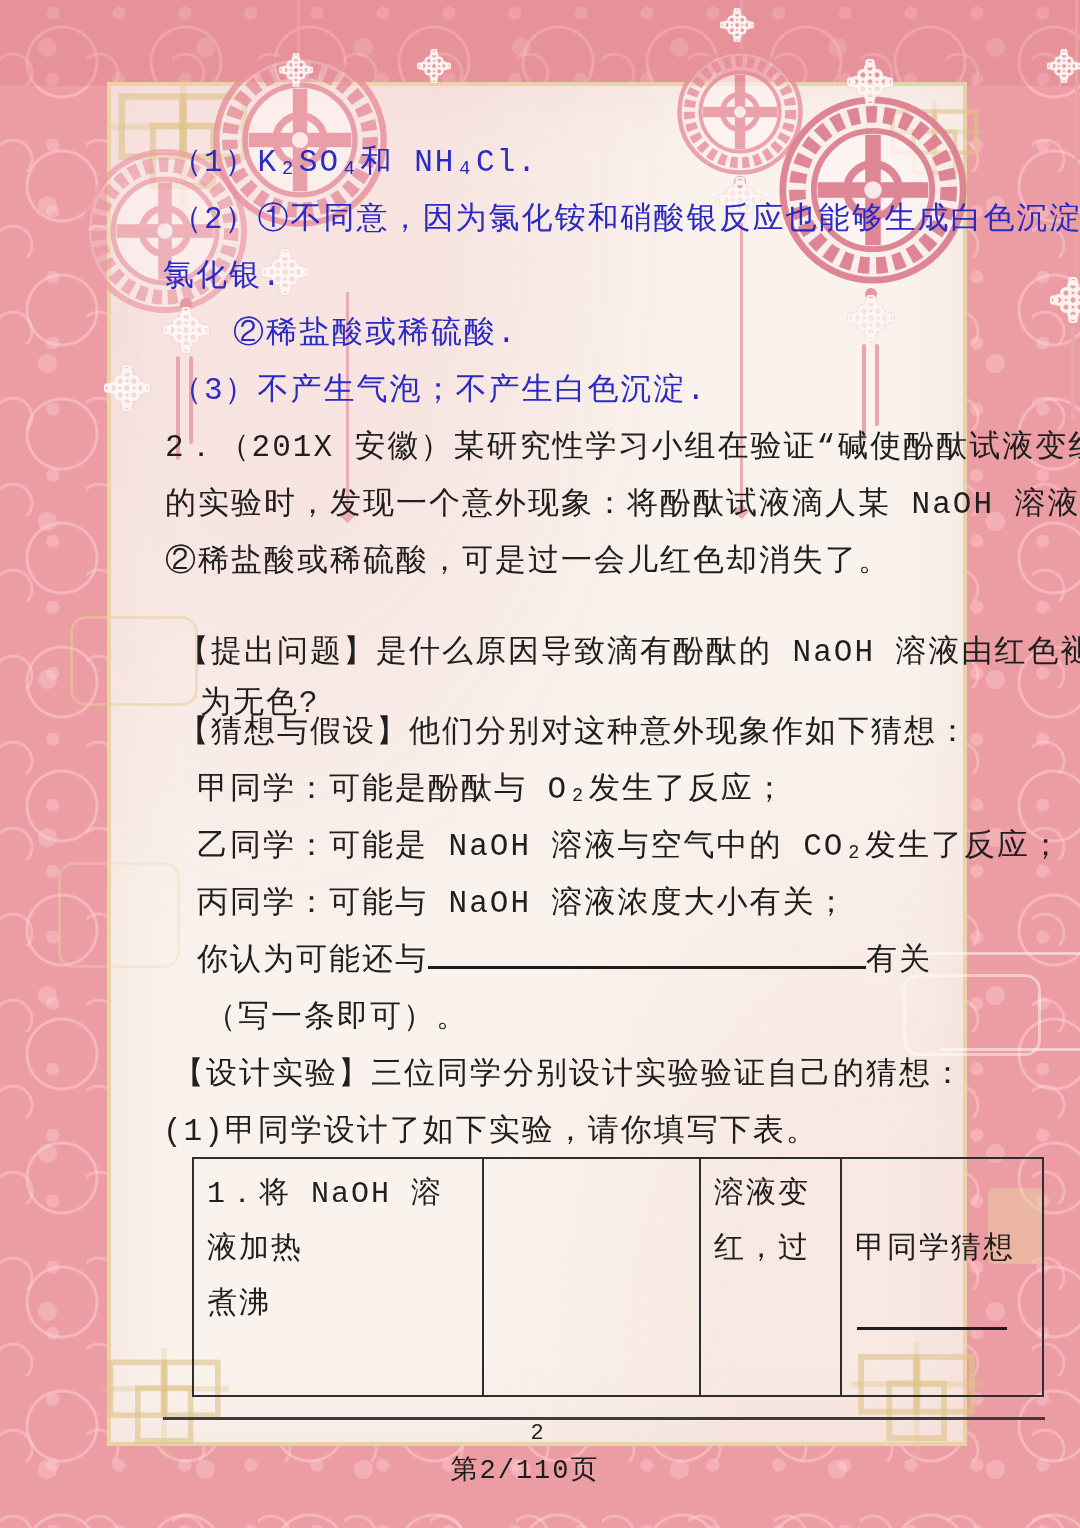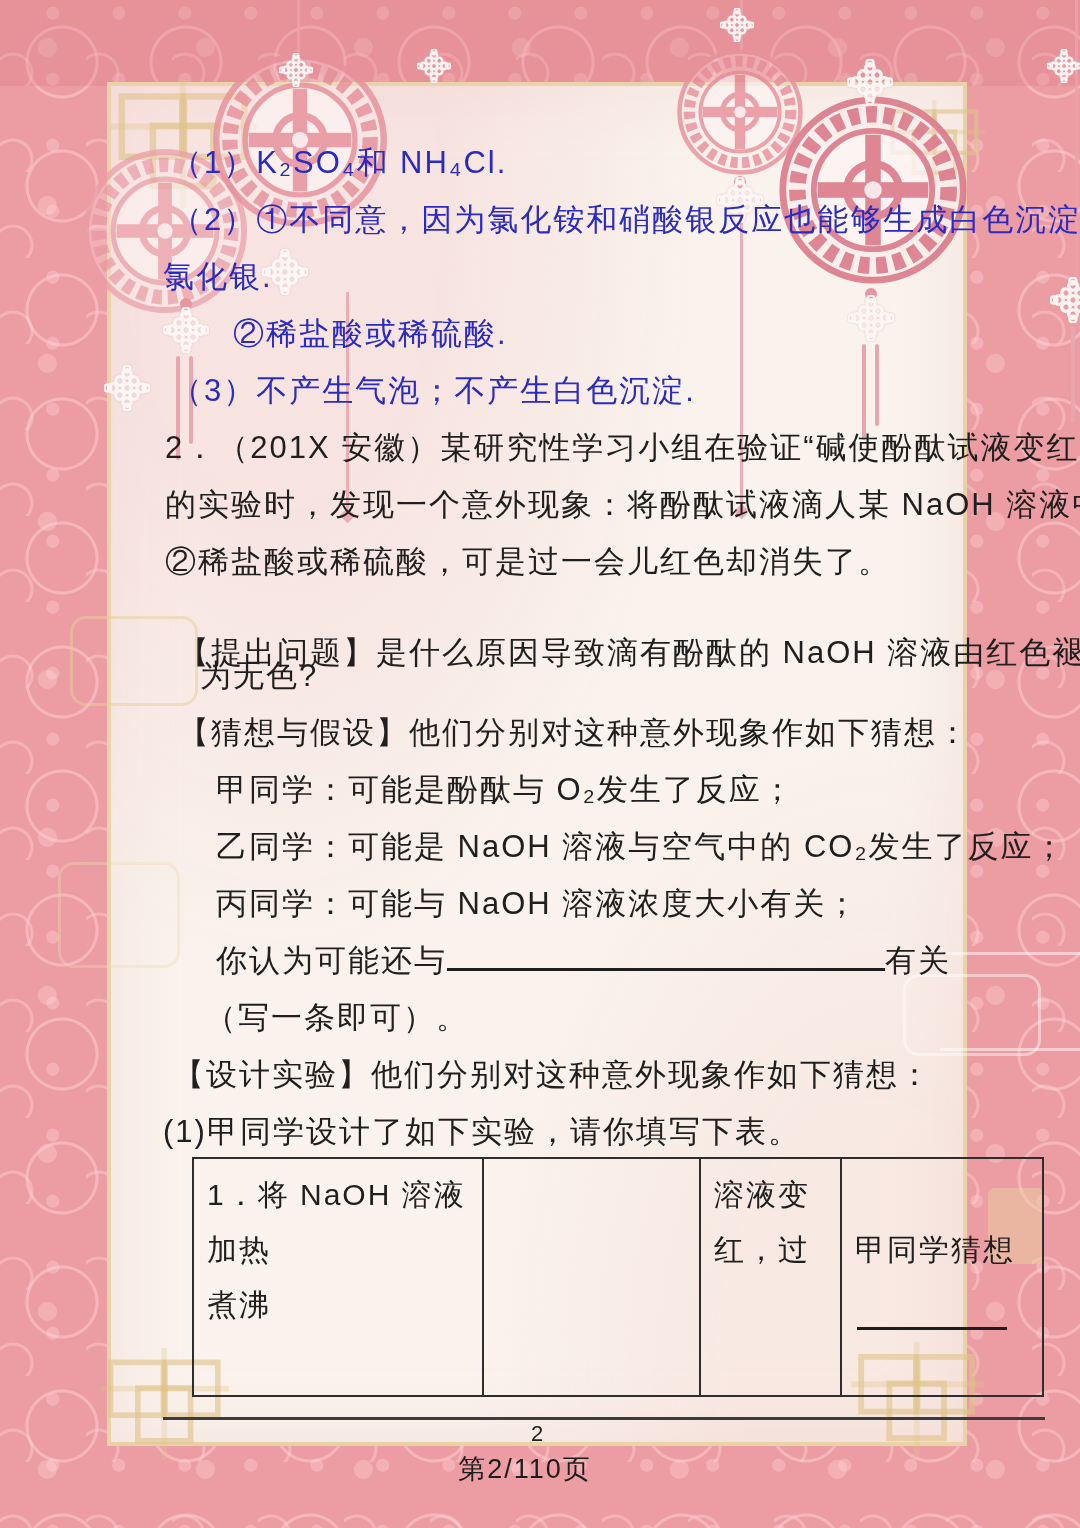--- a/index.html
+++ b/index.html
@@ -1,18 +1,18 @@
 <!DOCTYPE html>
 <html><head>
 <meta charset="utf-8">
 <style>
   html,body{margin:0;padding:0;background:#d88b93;}
   .stage{
     position:relative;width:1080px;height:1528px;overflow:hidden;
-    font-family:Liberation Sans, sans-serif;
+    font-family:Liberation Mono, monospace;
     background-color:#ec9da3;
     background-image:
       radial-gradient(circle at 50% 50%, rgba(255,255,255,0) 33px, rgba(255,214,219,.45) 34px, rgba(255,214,219,.45) 36px, rgba(255,255,255,0) 37px),
       radial-gradient(circle at 15% 85%, rgba(255,255,255,0) 17px, rgba(255,216,221,.38) 18px, rgba(255,216,221,.38) 20px, rgba(255,255,255,0) 21px),
       radial-gradient(circle at 80% 20%, rgba(255,214,220,.35) 0 6px, rgba(0,0,0,0) 7px),
       radial-gradient(circle at 30% 30%, rgba(255,220,224,.3) 0 9px, rgba(0,0,0,0) 10px);
     background-size:124px 124px, 86px 86px, 66px 66px, 158px 158px;
   }
   .top-tint{position:absolute;left:0;top:0;width:100%;height:86px;background:rgba(219,117,128,.28);}
   .paper{
@@ -22,21 +22,21 @@
       radial-gradient(ellipse at 20% 10%, rgba(244,214,214,.5) 0 160px, rgba(0,0,0,0) 420px),
       radial-gradient(ellipse at 90% 95%, rgba(246,225,218,.55) 0 140px, rgba(0,0,0,0) 400px);
     border:4px solid rgba(228,207,155,.85);
     box-sizing:border-box;
     box-shadow:inset 0 0 70px rgba(236,190,190,.30);
   }
   .line{position:absolute;height:57px;line-height:57px;font-size:31px;color:#1f1f1f;
         white-space:nowrap;letter-spacing:2px;}
   .blue{color:#2a2ac4;}
   .L163{left:163px}.L165{left:165px}.L171{left:171px}.L173{left:173px}
-  .L178{left:178px}.L199{left:216px}.L200{left:200px}.L205{left:205px}.L233{left:233px}
+  .L178{left:178px}.L199{left:197px}.L200{left:200px}.L205{left:205px}.L233{left:233px}
   .fill-blank-inline{display:inline-block;width:438px;height:34px;
         border-bottom:3px solid #1e1e1e;vertical-align:baseline;}
   
   .qtable{position:absolute;left:192px;top:1157px;border-collapse:collapse;
           table-layout:fixed;width:750px;}
   .qtable td{border:2px solid #2e2e2e;font-size:30px;color:#1f1f1f;
              letter-spacing:2px;line-height:55px;white-space:pre-line;
              vertical-align:middle;padding:2px 10px 2px 13px;}
   .c1{width:265px}.c2{width:192px}.c3{width:116px}.c4{width:177px}
   .row-data td{vertical-align:top;padding-top:8px;}
@@ -199,28 +199,28 @@
   <div id="text-layer">
       <div class="line blue L171" style="top: 134px;">（1）K₂SO₄和 NH₄Cl.</div>
       <div class="line blue L171" style="top: 191px;">（2）①不同意，因为氯化铵和硝酸银反应也能够生成白色沉淀</div>
       <div class="line blue L163" style="top: 248px;">氯化银.</div>
       <div class="line blue L233" style="top: 305px;">②稀盐酸或稀硫酸.</div>
       <div class="line blue L171" style="top: 362px;">（3）不产生气泡；不产生白色沉淀.</div>
       <div class="line L165" style="top: 419px;">2．（201X 安徽）某研究性学习小组在验证“碱使酚酞试液变红”</div>
       <div class="line L165" style="top: 476px;">的实验时，发现一个意外现象：将酚酞试液滴人某 NaOH 溶液中，</div>
       <div class="line L165" style="top: 533px;">②稀盐酸或稀硫酸，可是过一会儿红色却消失了。</div>
       <div class="line L178" style="top: 624px;">【提出问题】是什么原因导致滴有酚酞的 NaOH 溶液由红色褪</div>
-      <div class="line L200" style="top: 647px;">为无色?</div>
+      <div class="line L200" style="top: 675px;">为无色?</div>
       <div class="line L178" style="top: 704px;">【猜想与假设】他们分别对这种意外现象作如下猜想：</div>
       <div class="line L199" style="top: 761px;">甲同学：可能是酚酞与 O₂发生了反应；</div>
       <div class="line L199" style="top: 818px;">乙同学：可能是 NaOH 溶液与空气中的 CO₂发生了反应；</div>
       <div class="line L199" style="top: 875px;">丙同学：可能与 NaOH 溶液浓度大小有关；</div>
       <div class="line L199" style="top: 932px;"><span>你认为可能还与</span><span class="fill-blank-inline"></span><span>有关</span></div>
       <div class="line L205" style="top: 989px;">（写一条即可）。</div>
-      <div class="line L173" style="top: 1046px;">【设计实验】他们分别对这种意外现象作如下猜想：</div>
+      <div class="line L173" style="top: 1046px;">【设计实验】三位同学分别设计实验验证自己的猜想：</div>
       <div class="line L163" style="top: 1103px;">(1)甲同学设计了如下实验，请你填写下表。</div>
     </div>
 
   <table class="qtable">
     <tbody>
       <tr class="row-data">
         <td class="c1">1．将 NaOH 溶液加热
 煮沸</td>
         <td class="c2"></td>
         <td class="c3">溶液变

